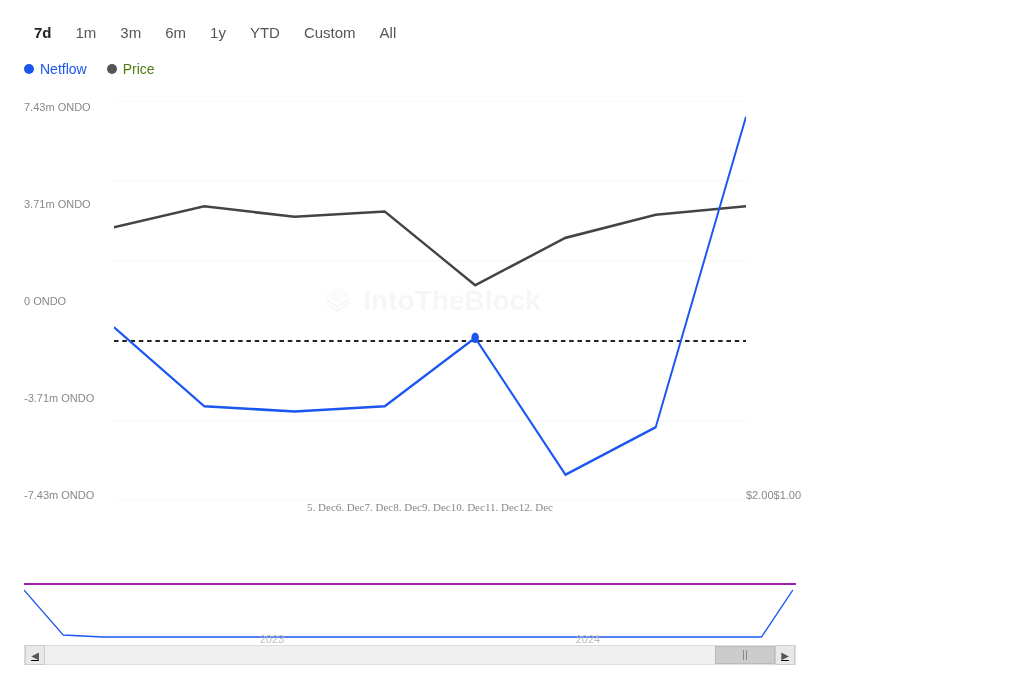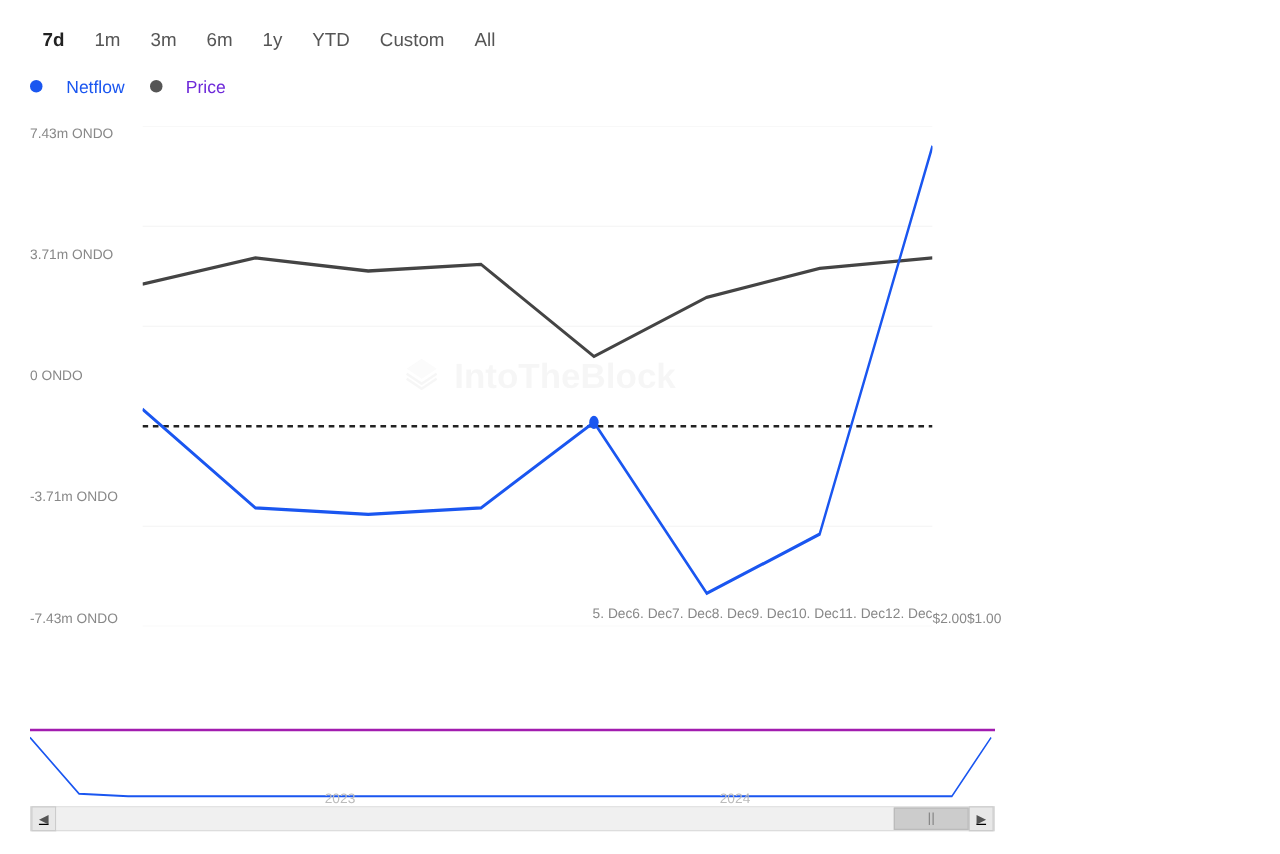--- a/index.html
+++ b/index.html
@@ -42,32 +42,32 @@
     
     .legend {
       display: flex;
       align-items: center;
       gap: 20px;
       margin-bottom: 24px;
     }
     .legend-item {
       display: flex;
       align-items: center;
-      gap: 19px;
+      gap: 6px;
       font-size: 14px;
     }
     .legend-dot {
       width: 10px;
       height: 10px;
       border-radius: 50%;
     }
     .legend-dot.blue { background: #1a56f0; }
     .legend-dot.gray { background: #555; }
     .legend-label-blue { color: #1a56f0; }
-    .legend-label-gray { color: #6d28d9; }
+    .legend-label-gray { color: #4d7c0f; }
 
     
     .chart-wrapper {
       flex: 1;
       position: relative;
       display: flex;
       flex-direction: column;
       gap: 48px;
     }
     .main-chart {
@@ -105,27 +105,28 @@
     }
     .chart-svg-area {
       position: absolute;
       left: 90px;
       right: 50px;
       top: 0;
       bottom: 30px;
     }
     .x-axis-labels {
       position: absolute;
-      bottom: 16px;
+      bottom: 0;
       left: 90px;
       right: 50px;
       height: 30px;
       display: flex;
-      justify-content: flex-end;
+      justify-content: center;
       align-items: flex-start;
+      font-family: Liberation Serif, serif;
     }
     .x-label {
       font-size: 11px;
       color: #888;
       text-align: center;
     }
     
     .watermark {
       position: absolute;
       left: 50%;

